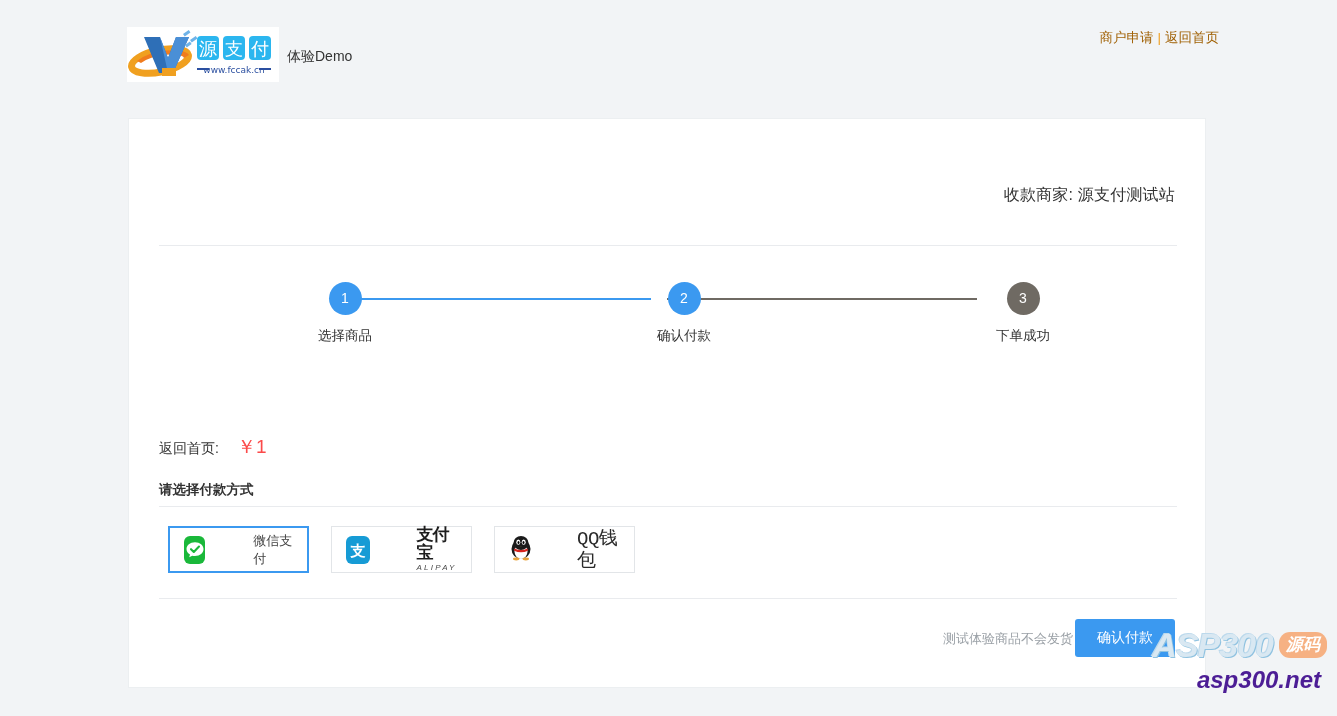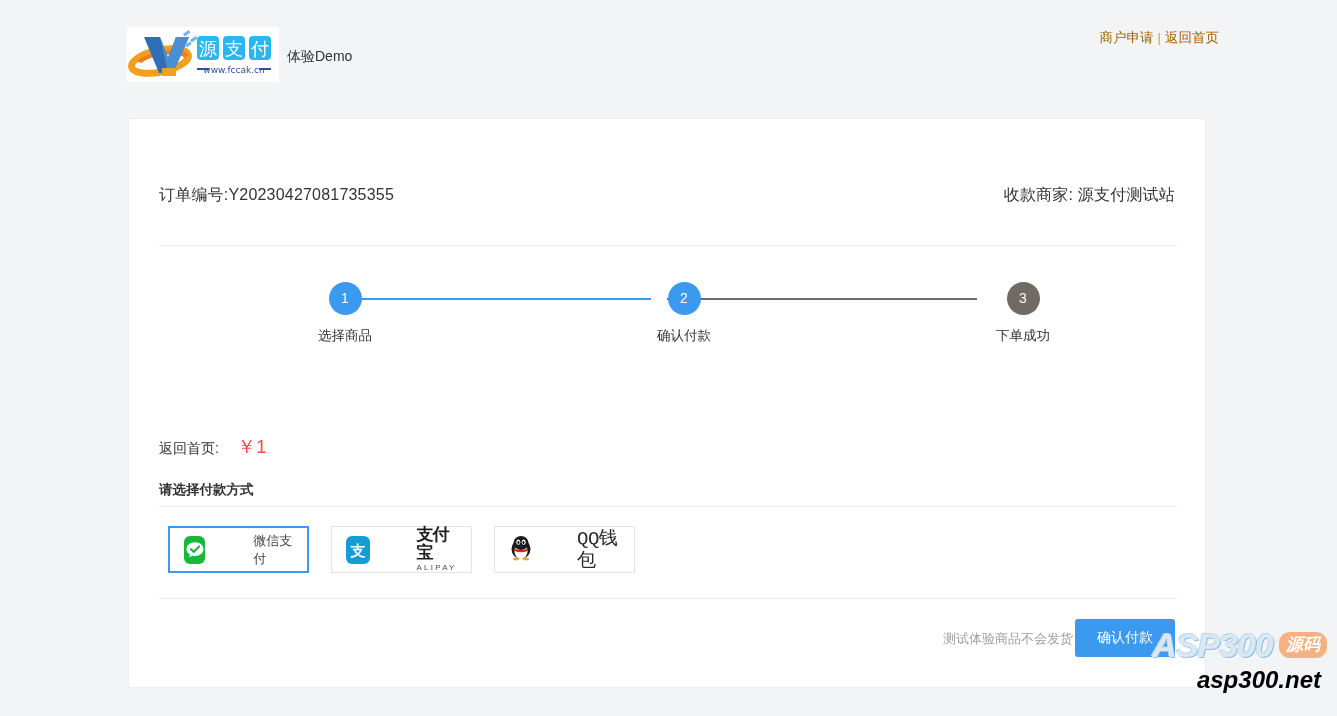--- a/index.html
+++ b/index.html
@@ -122,21 +122,21 @@
     display: flex; align-items: center; justify-content: center;
   }
   
   .alipay-icon {
     width: 28px; height: 28px; border-radius: 6px; background: #169bd5;
     display: flex; align-items: center; justify-content: center;
     color: #fff; font-size: 17px; font-weight: bold; line-height: 28px;
   }
   .alipay-text { margin-left: 7px; text-align: left; }
   .alipay-cn { font-size: 17px; font-weight: bold; color: #1d1d1d; line-height: 17px; letter-spacing: -1px; }
-  .alipay-en { font-size: 8px; color: #4b4b4b; letter-spacing: 2.2px; line-height: 10px; margin-top: 1px; }
+  .alipay-en { font-size: 8px; color: #4b4b4b; letter-spacing: 2.2px; line-height: 10px; margin-top: 1px; font-style: italic; }
   .qq-text { font-size: 19px; color: #2a2a2a; margin-left: 4px; line-height: 22px; letter-spacing: -0.5px; font-family: Liberation Mono, monospace; }
 
   
   .footer-note {
     position: absolute; right: 132px; top: 511px;
     font-size: 13px; color: #9aa0a6;
   }
   .pay-button {
     position: absolute; right: 30px; top: 500px;
     width: 100px; height: 38px; background: #3b99f0;
@@ -158,21 +158,21 @@
     text-shadow: 1px 1px 0 #8fc2e0, -1px -1px 0 #bcd9ec;
     line-height: 38px;
   }
   .wm-badge {
     margin-left: 6px; background: #f6b183; color: #ffffff;
     font-size: 17px; font-weight: bold; font-style: italic;
     padding: 2px 7px; border-radius: 11px; line-height: 22px;
   }
   .wm-url {
     text-align: right; font-size: 24px; font-style: italic;
-    font-weight: bold; color: #000000; line-height: 28px;
+    font-weight: bold; color: #4c1d95; line-height: 28px;
     margin-top: 2px; margin-right: 6px;
   }
 </style>
 </head>
 <body>
 
 <div class="page">
 
   <div class="header">
 
@@ -208,21 +208,20 @@
 
     <div class="brand-demo">体验Demo</div>
 
     <div class="header-links">
       <a href="#">商户申请</a><span class="sep">|</span><a href="#">返回首页</a>
     </div>
   </div>
 
   <div class="card">
 
-    <div class="order-no">订单编号:Y20230427081735355</div>
     <div class="merchant">收款商家: 源支付测试站</div>
 
     <div class="divider d1"></div>
 
     <div class="steps">
       <div class="step-line line-a"></div>
       <div class="step-line line-b"></div>
 
       <div class="step s1">
         <div class="step-circle active">1</div>

